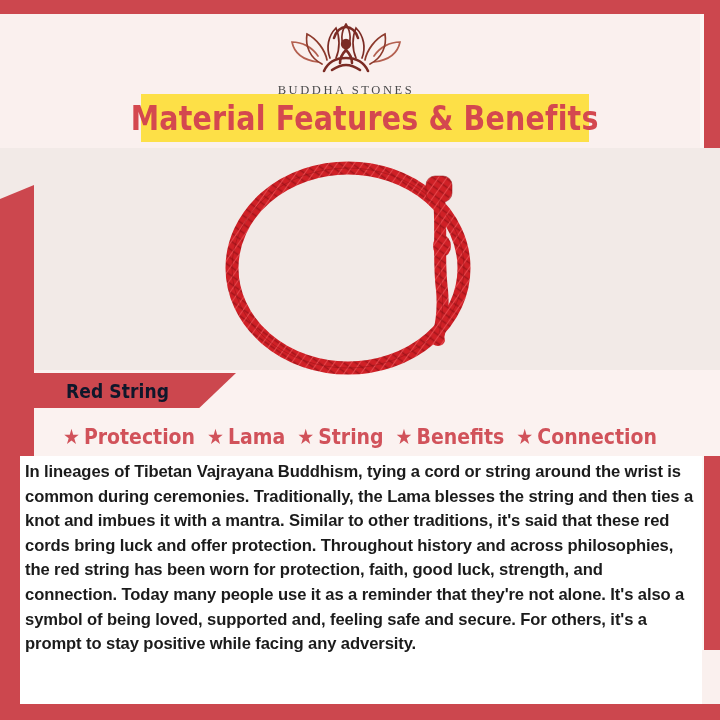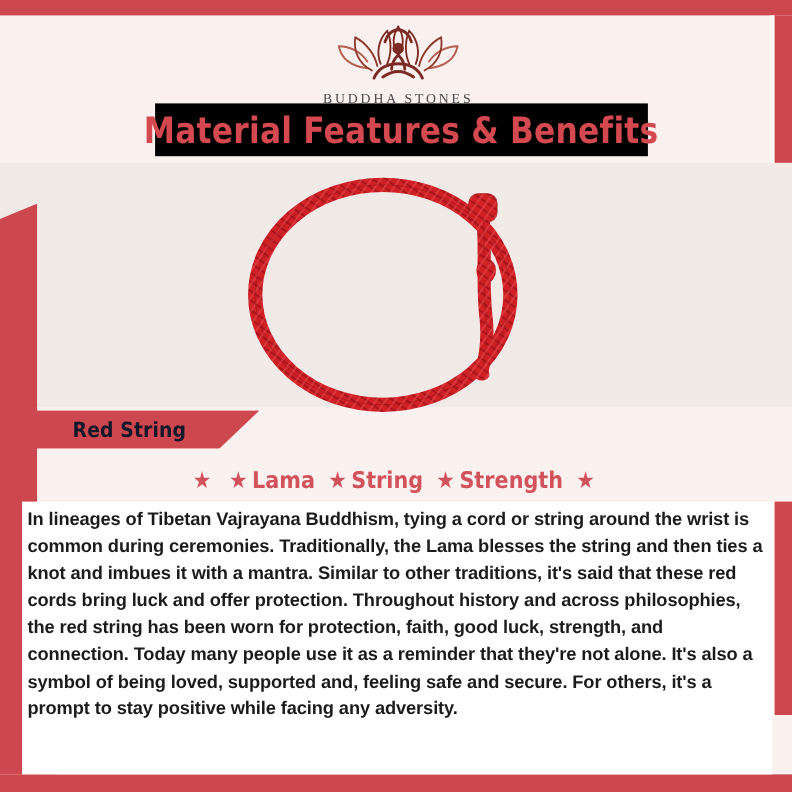--- a/index.html
+++ b/index.html
@@ -58,39 +58,39 @@
     background: #f2eae7;
   }
   .band-lower {
     position: absolute; left: 0; top: 370px;
     width: 720px; height: 86px;
     background: #fbf2f0;
   }
 
   
   .logo {
-    position: absolute; left: 16px; top: 18px;
+    position: absolute; left: 0; top: 18px;
     width: 692px;
     text-align: center;
   }
   .logo svg { display: block; margin: 0 auto; }
   .logo-word {
     margin-top: 3px;
     font-family: "Liberation Serif", serif;
     font-size: 12.5px;
     letter-spacing: 2.6px;
     color: #4a4a4a;
     font-weight: 400;
   }
 
   
   .title-banner {
     position: absolute; left: 141px; top: 94px;
     width: 448px; height: 48px;
-    background: #000000;
+    background: #fde047;
     display: flex; align-items: center; justify-content: center;
   }
   .title-text {
     font-family: "DejaVu Sans Condensed", "Liberation Sans Narrow", "Liberation Sans", sans-serif;
     font-size: 33px;
     font-weight: bold;
     color: #d4484f;
     letter-spacing: 0.2px;
     white-space: nowrap;
     transform: scaleX(0.96);
@@ -242,35 +242,37 @@
     </svg>
   </div>
 
   <div class="ribbon">
     <span class="ribbon-label">Red String</span>
   </div>
 
   <div class="keywords">
     <span class="kw">
       <span class="star">★</span>
+      <span>Protection</span>
     </span>
     <span class="kw">
       <span class="star">★</span>
       <span>Lama</span>
     </span>
     <span class="kw">
       <span class="star">★</span>
       <span>String</span>
     </span>
     <span class="kw">
       <span class="star">★</span>
-      <span>Strength</span>
-    </span>
-    <span class="kw">
-      <span class="star">★</span>
+      <span>Benefits</span>
+    </span>
+    <span class="kw">
+      <span class="star">★</span>
+      <span>Connection</span>
     </span>
   </div>
 
   <div class="body-area">
     <div class="body-text">In lineages of Tibetan Vajrayana Buddhism, tying a cord or string around the wrist is common during ceremonies. Traditionally, the Lama blesses the string and then ties a knot and imbues it with a mantra. Similar to other traditions, it's said that these red cords bring luck and offer protection. Throughout history and across philosophies, the red string has been worn for protection, faith, good luck, strength, and connection. Today many people use it as a reminder that they're not alone. It's also a symbol of being loved, supported and, feeling safe and secure. For others, it's a prompt to stay positive while facing any adversity.</div>
   </div>
 
 </div>
 
 </body></html>

